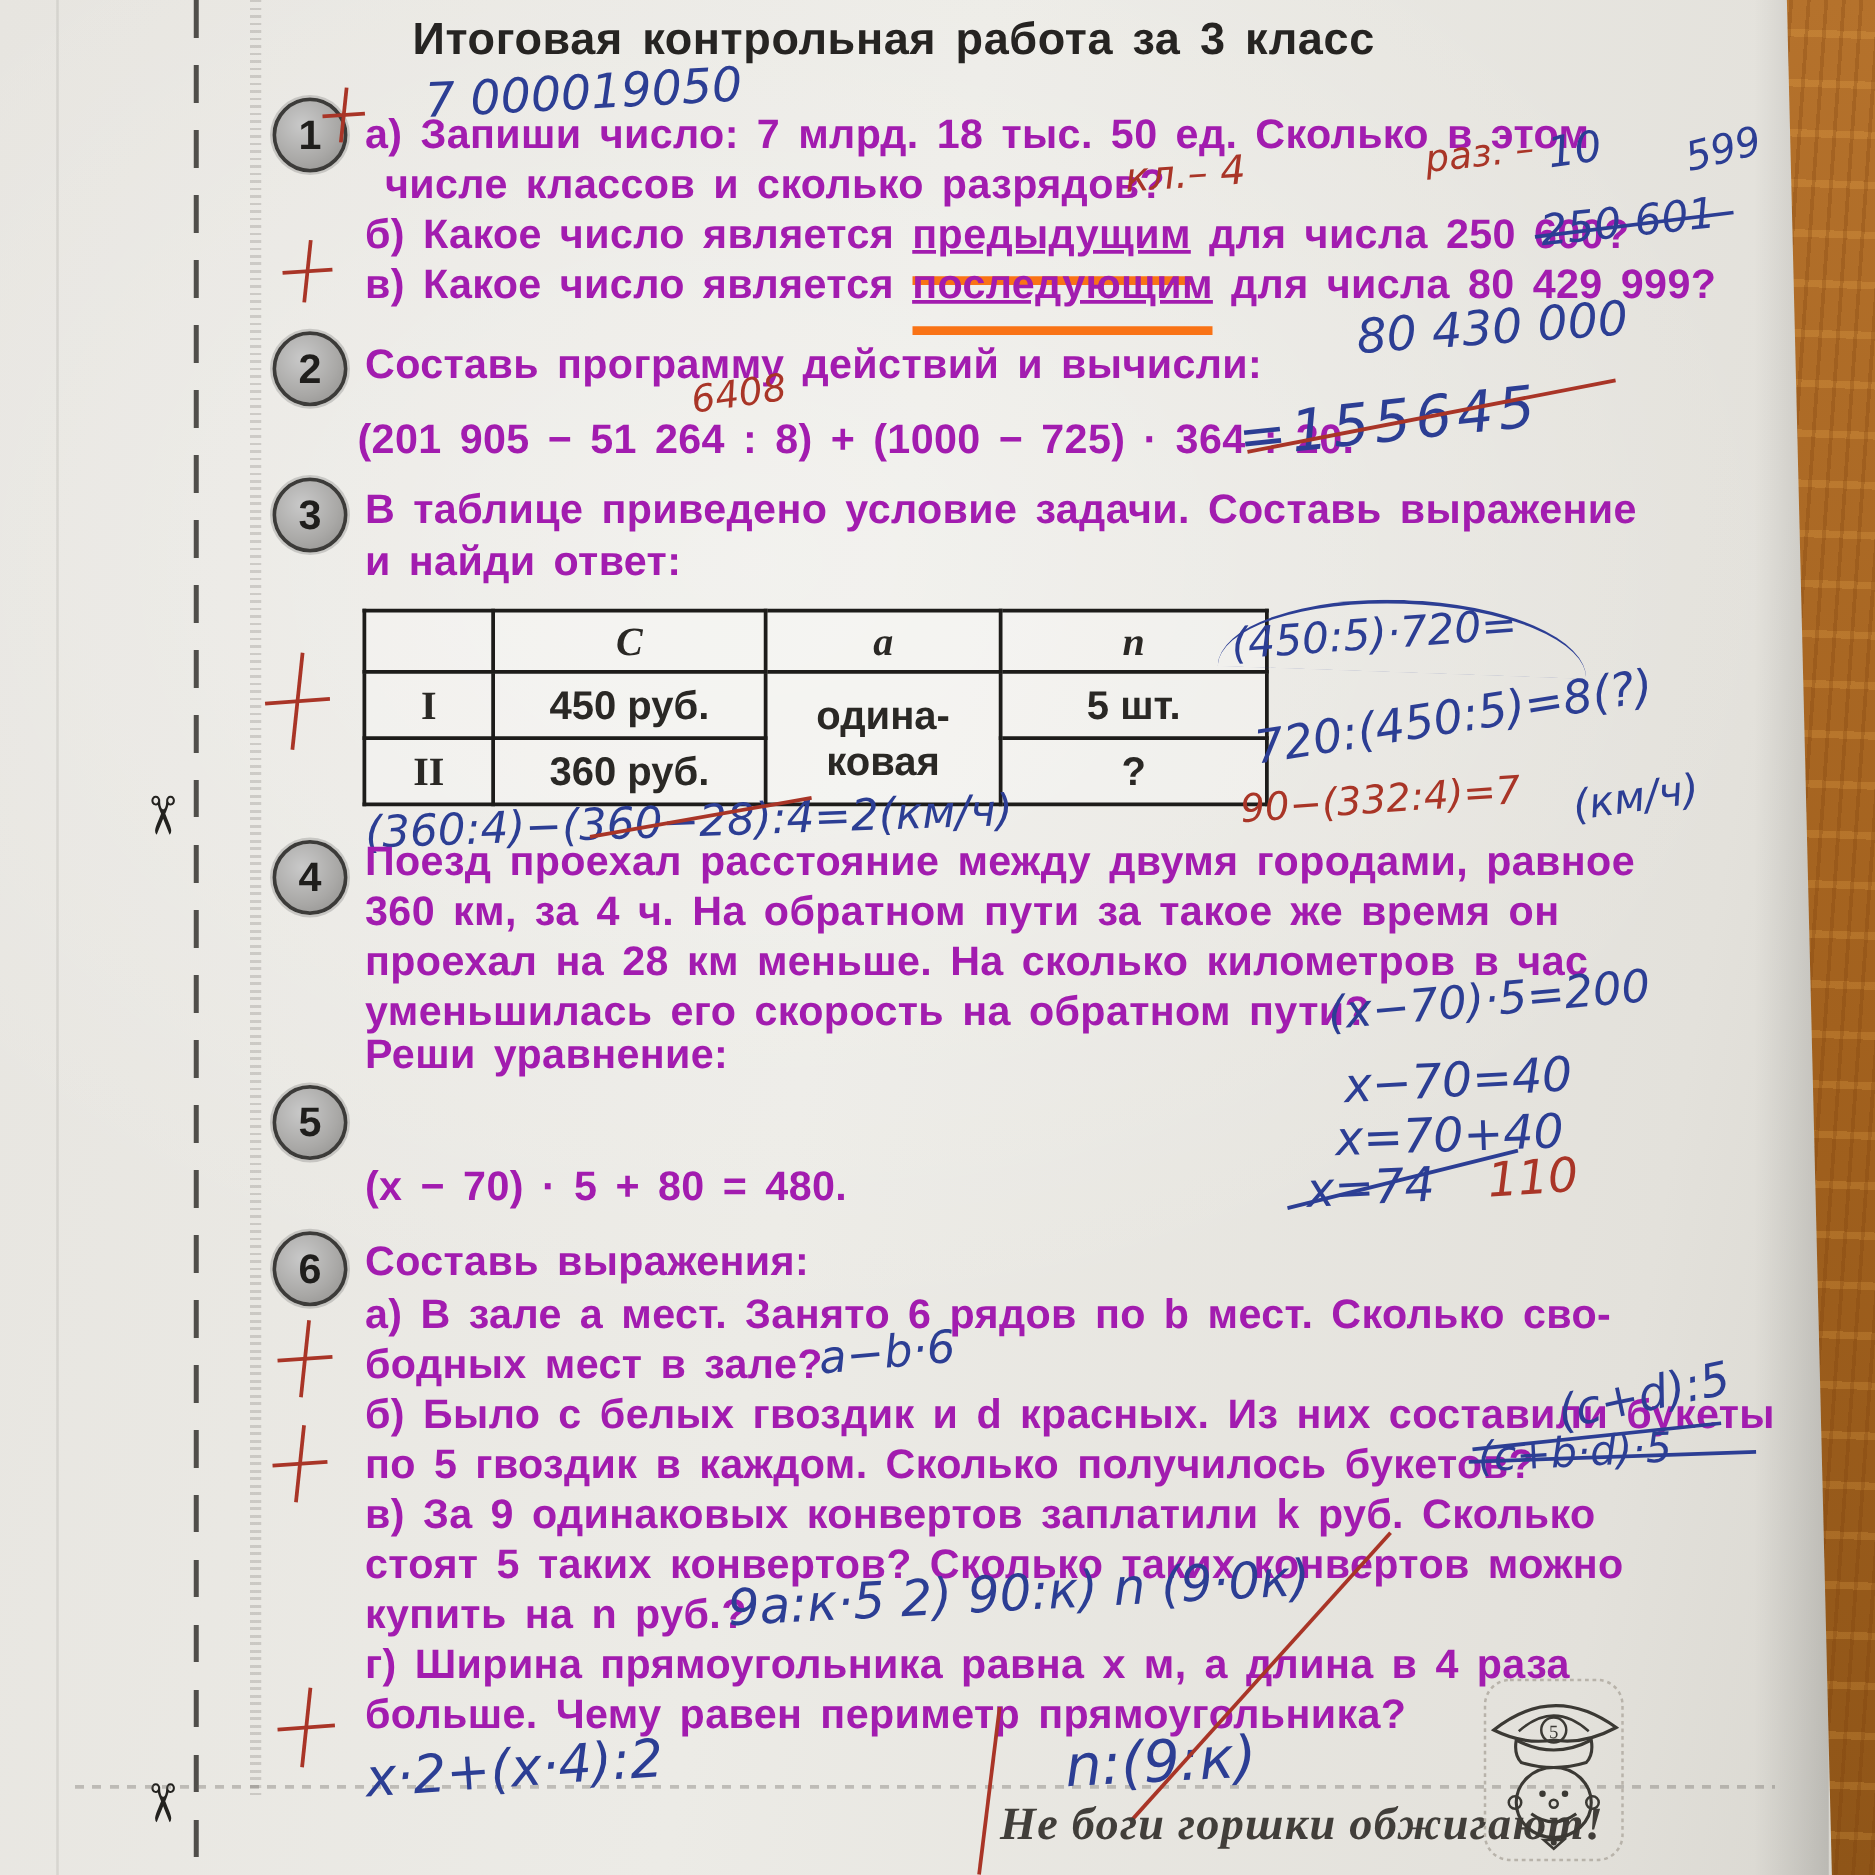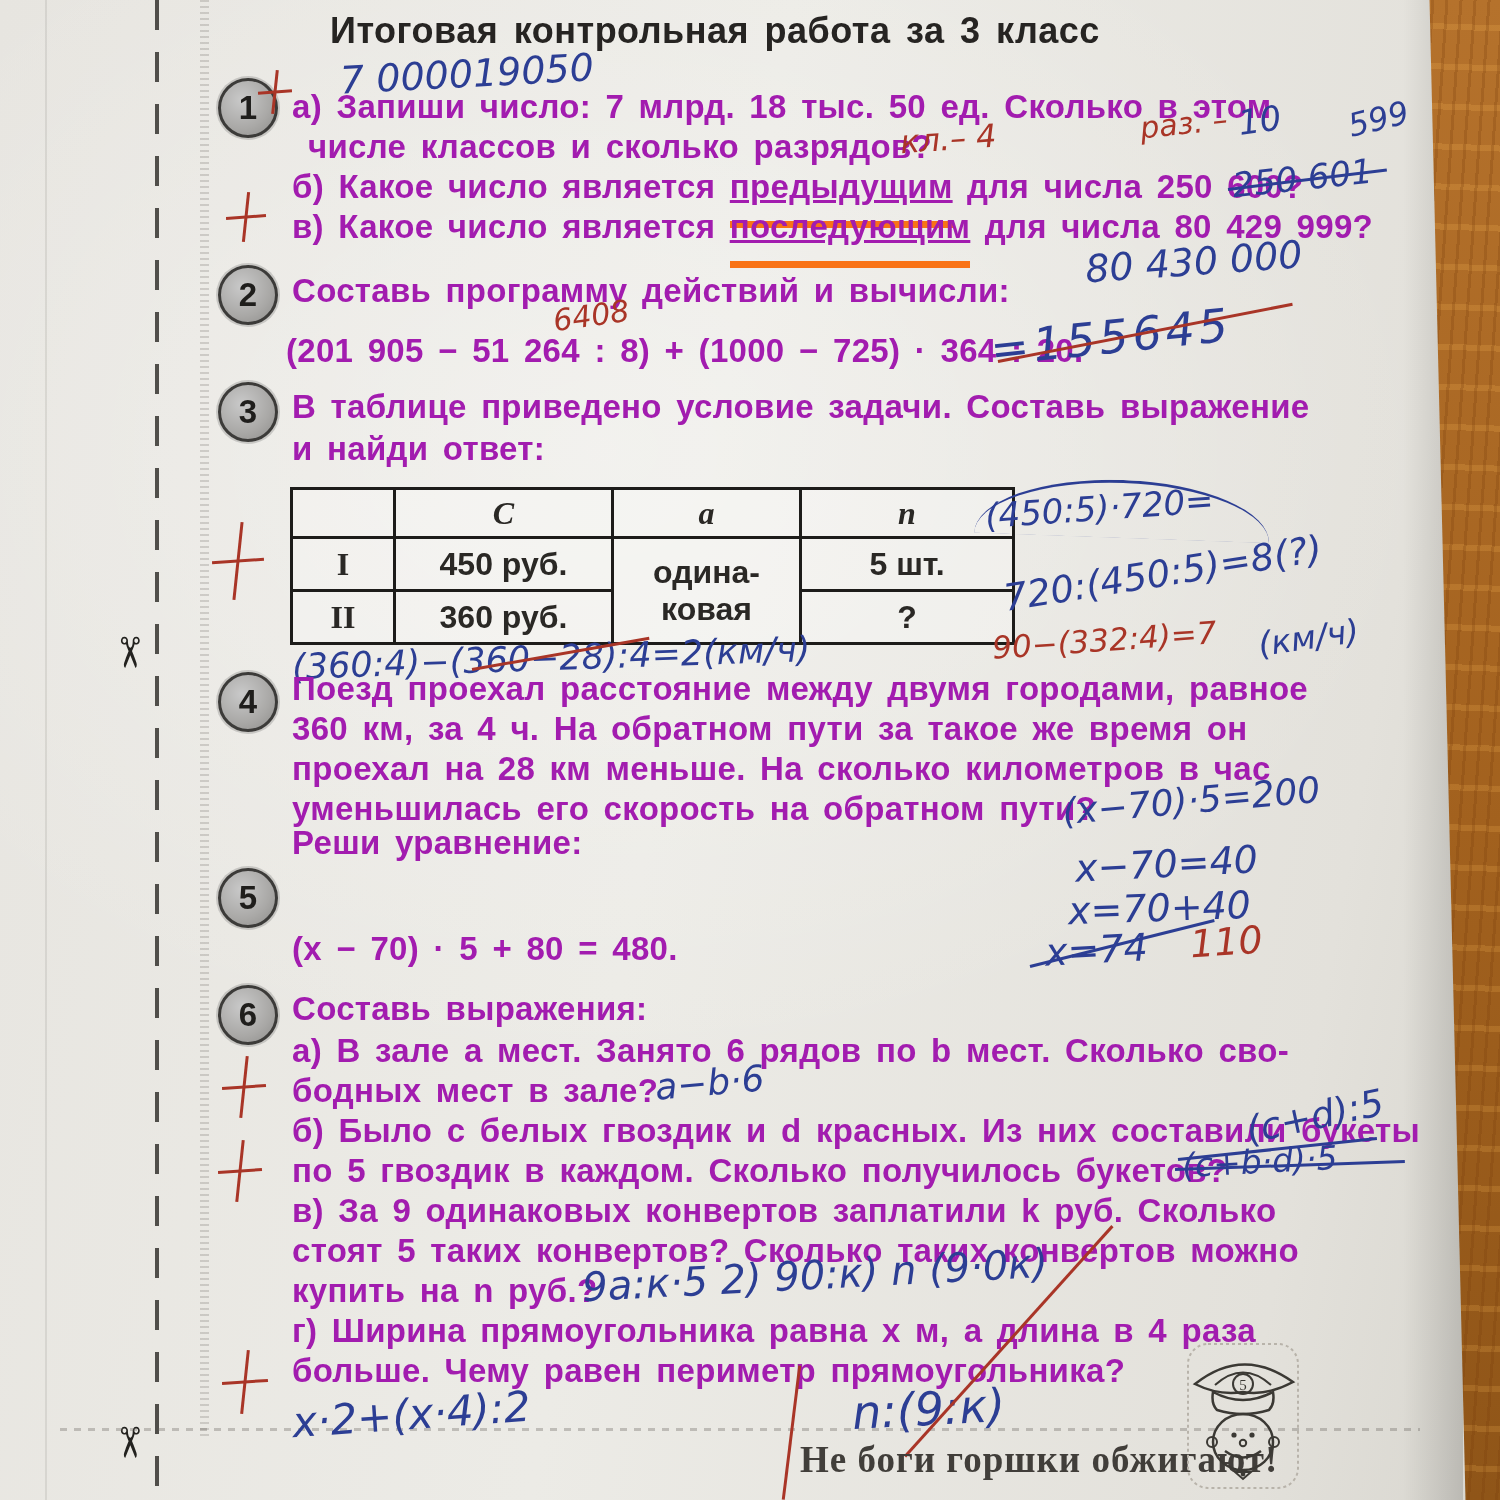--- a/index.html
+++ b/index.html
@@ -43,21 +43,21 @@
   .microtext{position:absolute;left:200px;top:0;bottom:60px;width:9px;opacity:.45;
     background:repeating-linear-gradient(to bottom,rgba(110,105,100,.55) 0 2px,rgba(0,0,0,0) 2px 6px);}
   .dotrow{position:absolute;left:60px;top:1428px;width:1360px;height:3px;opacity:.55;
     background:repeating-linear-gradient(to right,rgba(100,95,90,.6) 0 7px,rgba(0,0,0,0) 7px 14px);}
   .scissors{position:absolute;font-size:42px;color:#23221f;transform:rotate(90deg);font-style:normal;}
   table.cond{position:absolute;left:290px;top:487px;border-collapse:collapse;background:rgba(255,255,255,.25);}
   table.cond td{border:3px solid #1d1c1a;text-align:center;vertical-align:middle;
     font-weight:600;color:#2a2825;font-size:32px;padding:0;}
   td.hdr{font-family:"Liberation Serif",serif;font-style:italic;font-weight:700;font-size:31px;}
   td.rom{font-family:"Liberation Serif",serif;font-weight:600;font-size:32px;}
-  .motto{position:absolute;font-family:"Liberation Serif",serif;font-weight:700;color:#413e3a;font-size:37px;letter-spacing:1px;text-align:center;}
+  .motto{position:absolute;font-family:"Liberation Serif",serif;font-style:italic;font-weight:700;color:#413e3a;font-size:37px;letter-spacing:1px;text-align:center;}
   .mascot{position:absolute;left:1185px;top:1338px;}
 </style>
 </head>
 <body>
 
 <div class="paper">
   <div class="paper-shade" style="right:2.5%;"></div>
 </div>
 
 <div class="foldline"></div>

